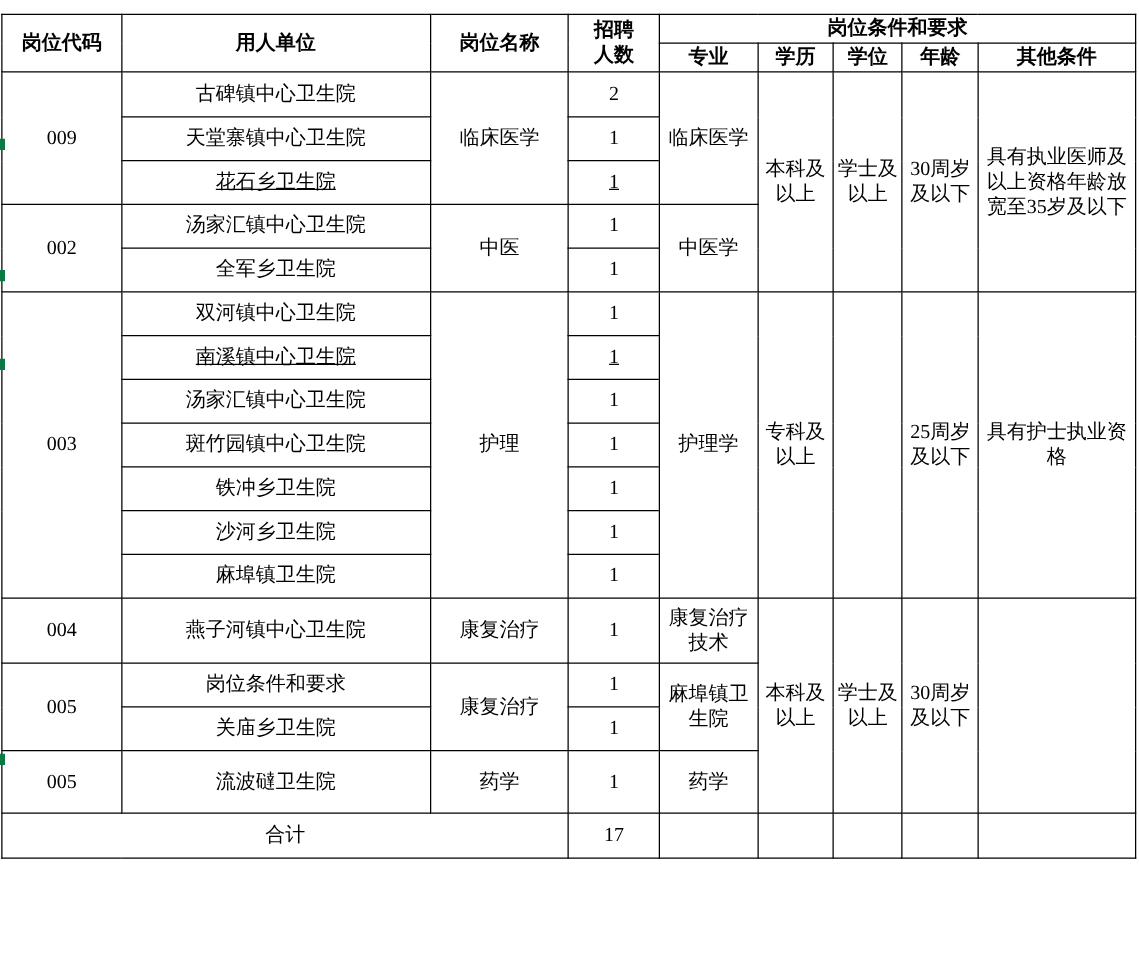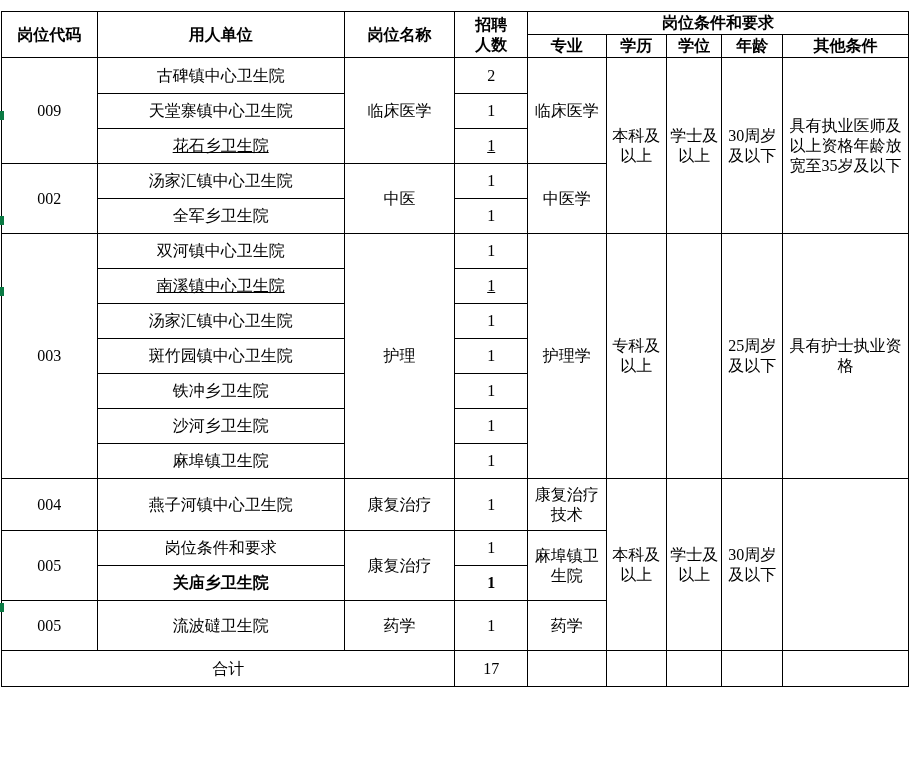--- a/index.html
+++ b/index.html
@@ -190,21 +190,21 @@
       <td class="narrow" rowspan="4"></td>
     </tr>
 
     <tr style="height:35px;">
       <td rowspan="2">005</td>
       <td class="unit">岗位条件和要求</td>
       <td class="unit" rowspan="2">康复治疗</td>
       <td class="num">1</td>
       <td class="narrow" rowspan="2">麻埠镇卫生院</td>
     </tr>
-    <tr style="height:35px;font-weight:bold;">
+    <tr style="height:35px;">
       <td class="unit">关庙乡卫生院</td>
       <td class="num">1</td>
     </tr>
 
     <tr style="height:50px;">
       <td>005</td>
       <td class="unit">流波䃮卫生院</td>
       <td class="unit">药学</td>
       <td class="num">1</td>
       <td class="narrow">药学</td>

